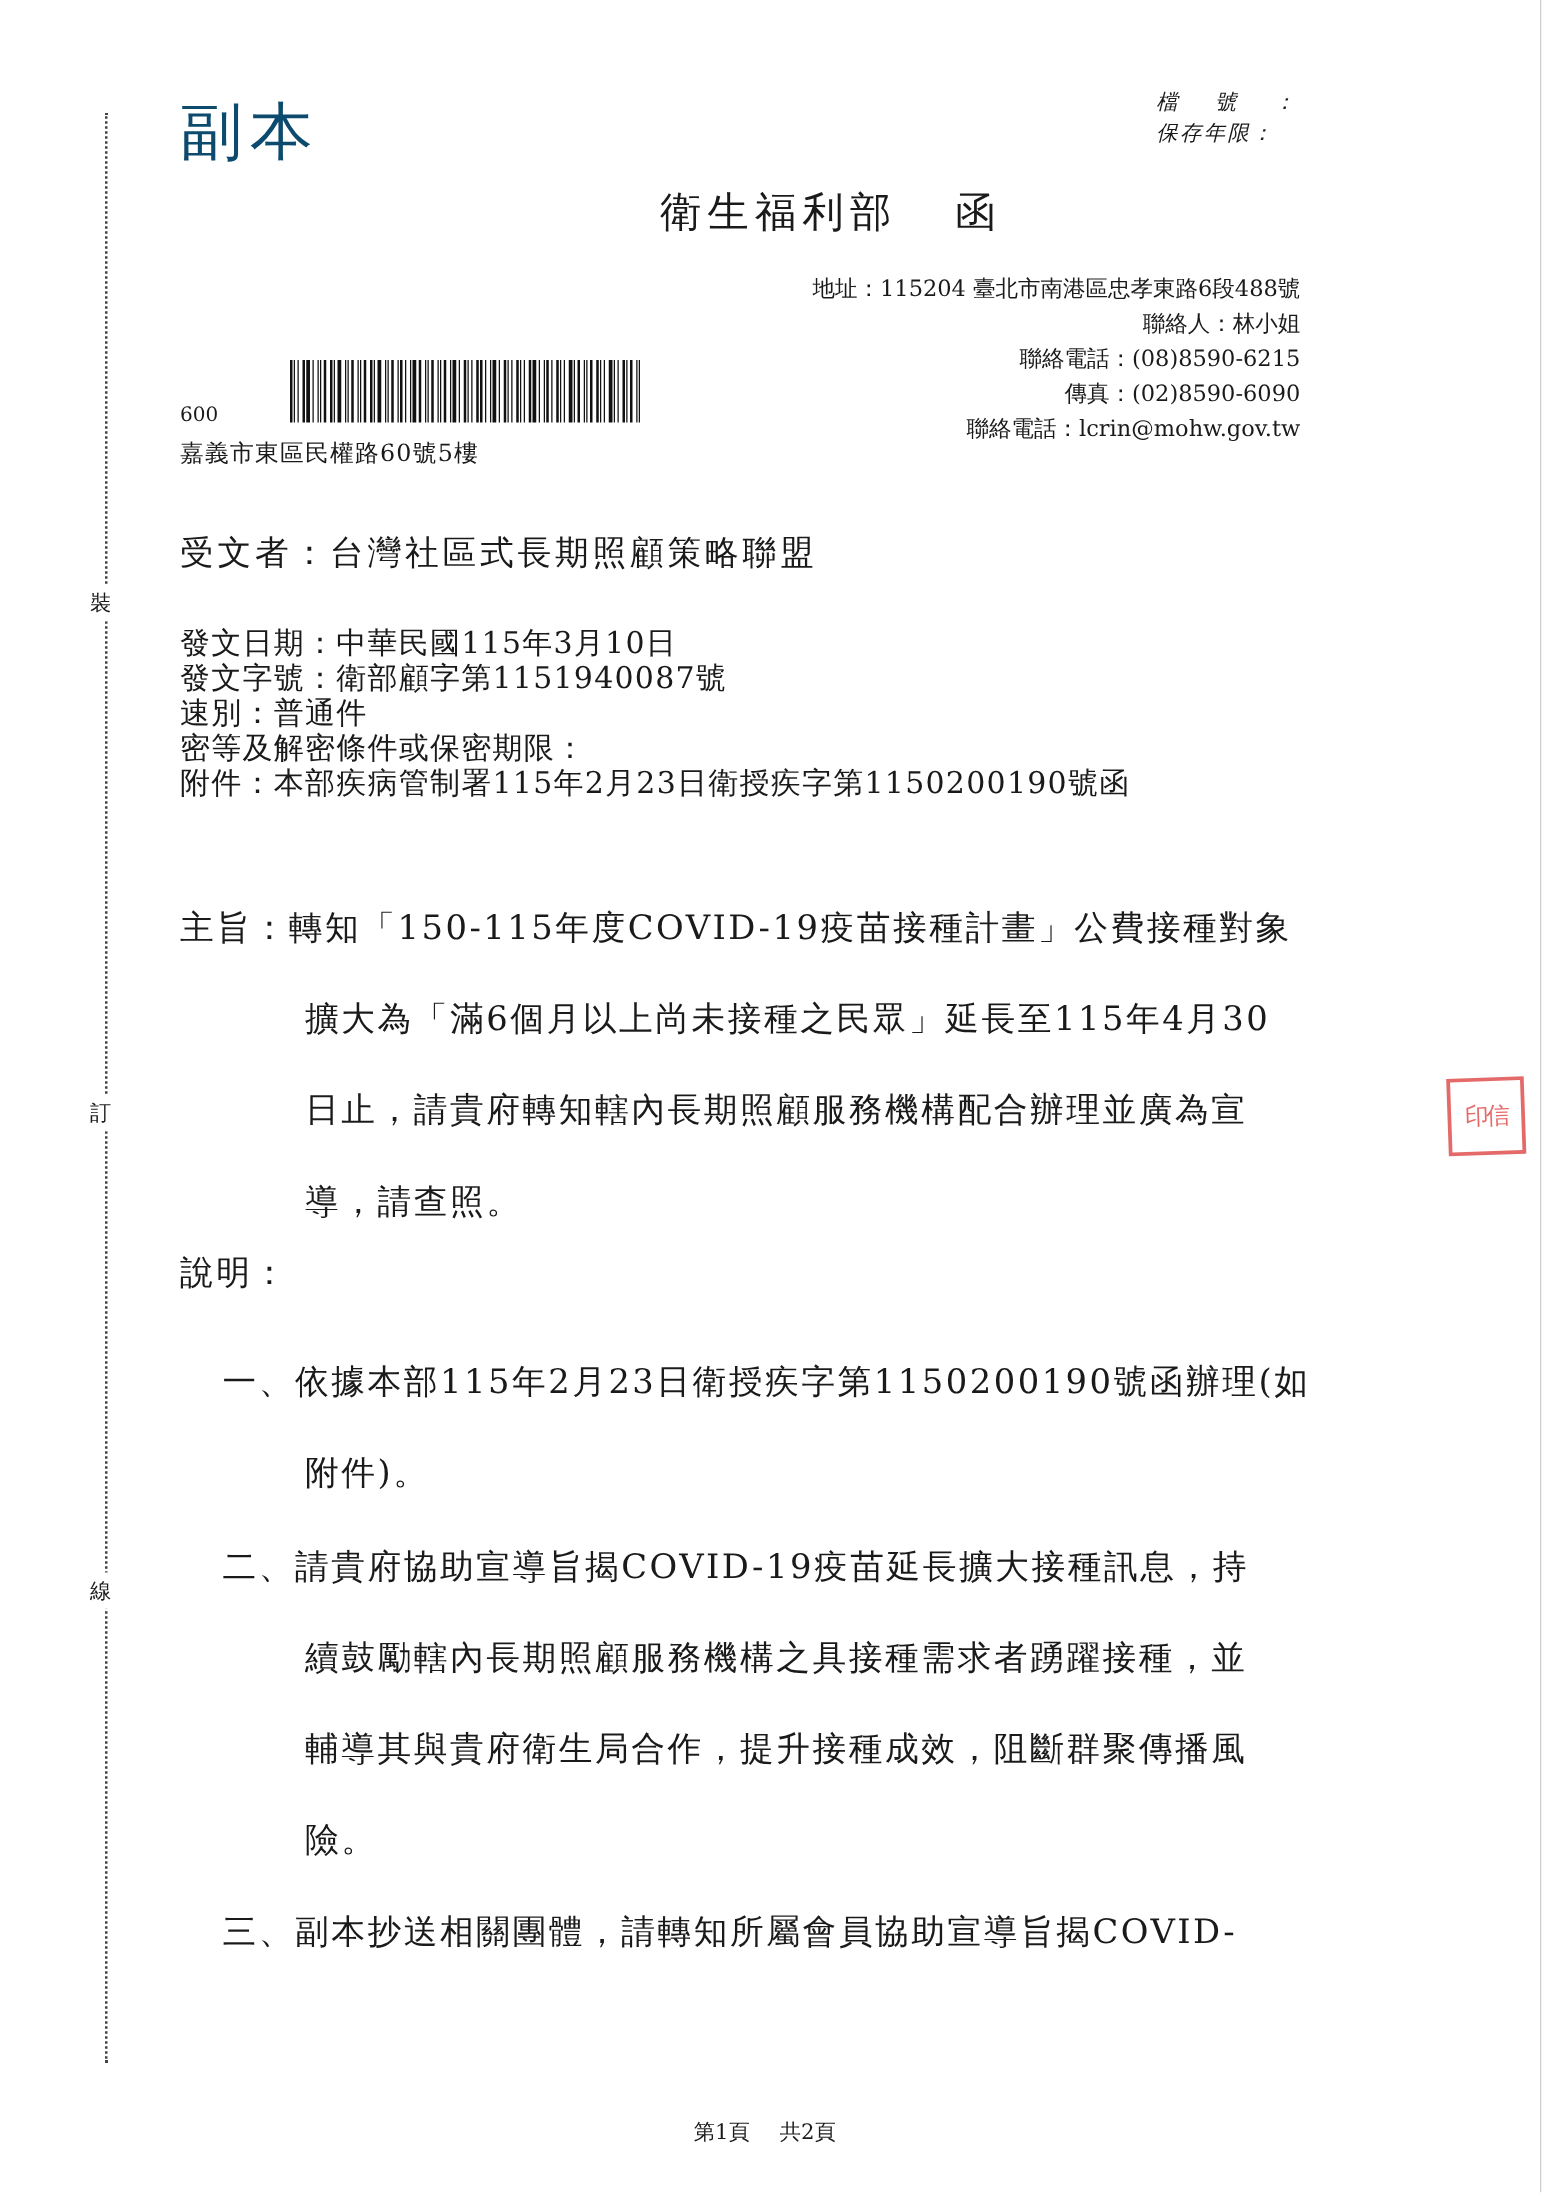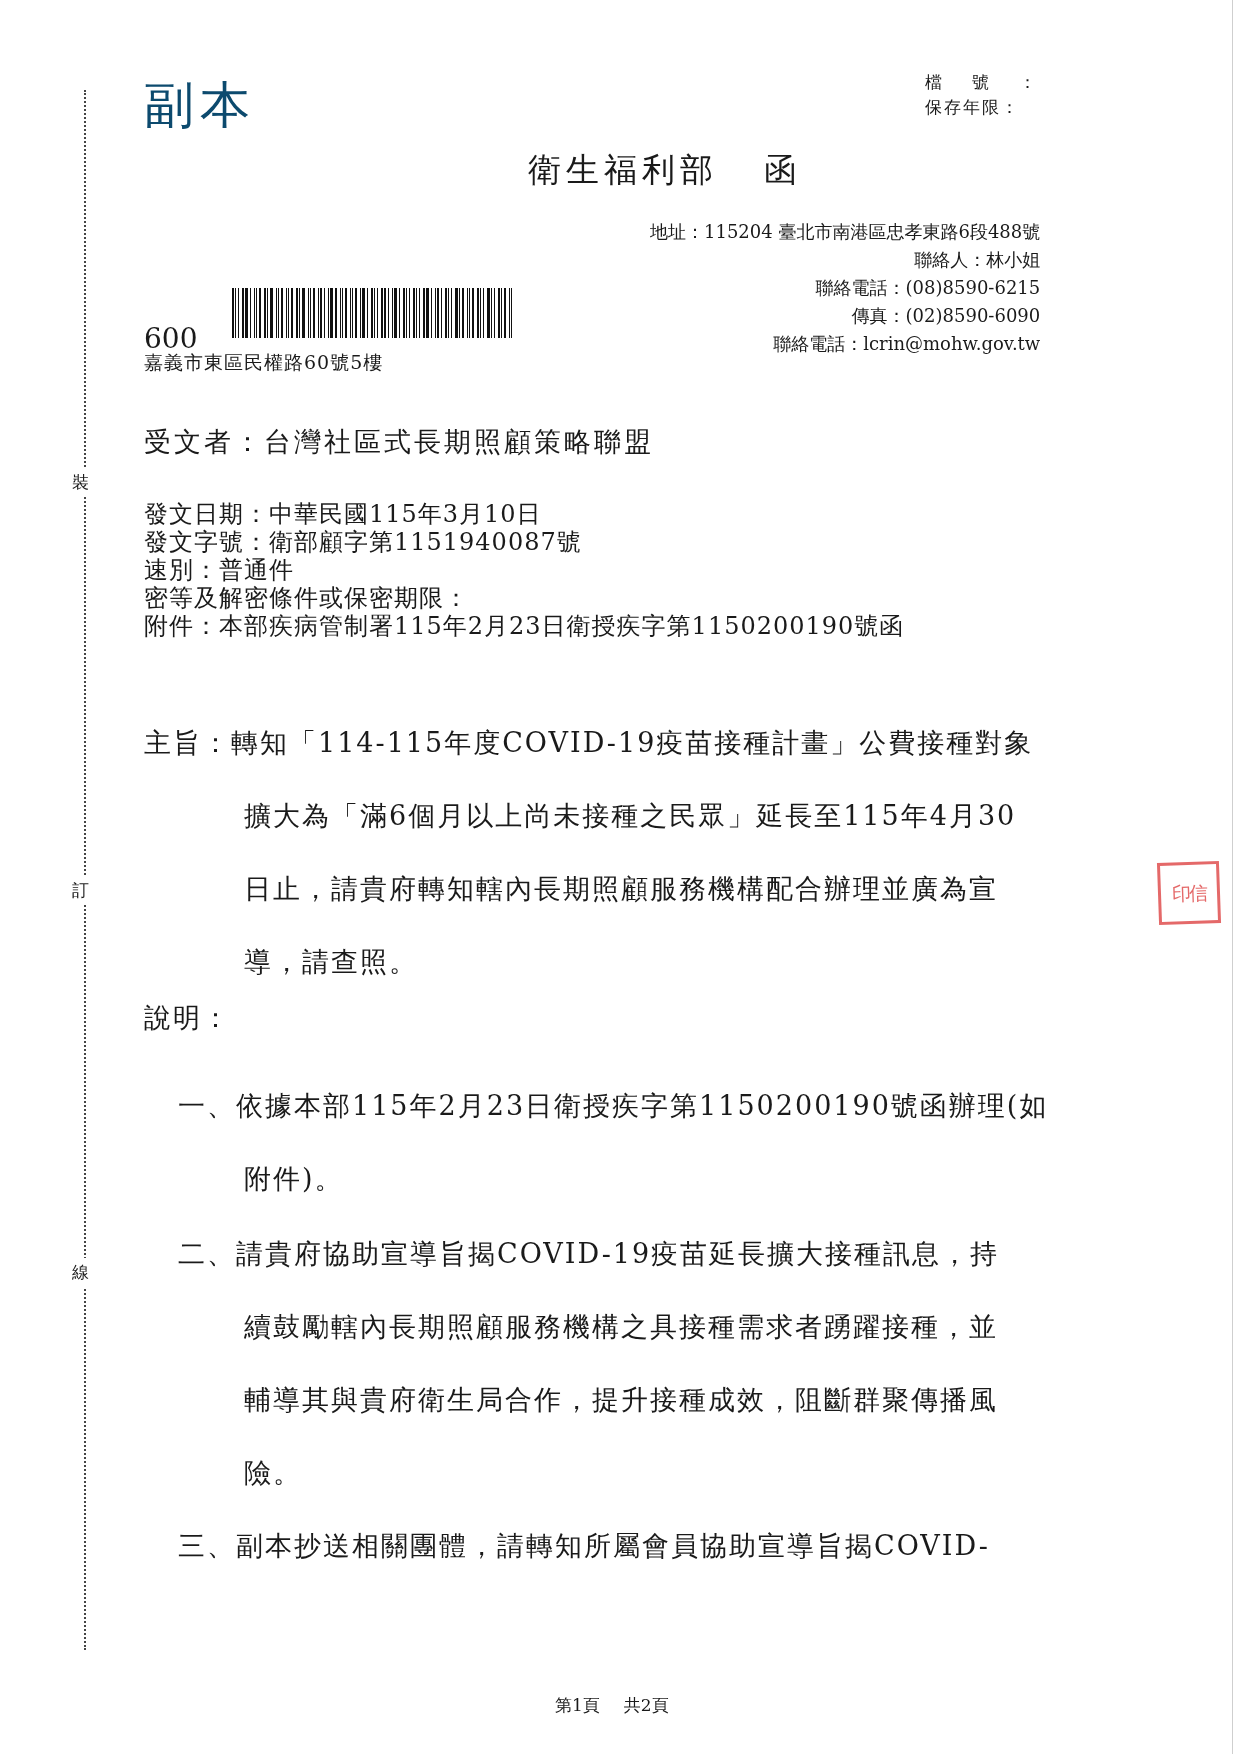--- a/index.html
+++ b/index.html
@@ -4,29 +4,29 @@
 <style>
   html, body { margin: 0; padding: 0; }
   body {
     width: 1241px; height: 1754px; position: relative; overflow: hidden;
     background: #ffffff; color: #1a1a1a;
     font-family: "DejaVu Serif", "Liberation Serif", serif;
   }
   .abs { position: absolute; white-space: nowrap; }
   .copy-stamp { left: 144px; top: 72px; font-size: 50px; letter-spacing: 6px; color: #0c4a6e; }
   .file-meta { left: 925px; top: 70px; font-size: 17px; line-height: 25px; letter-spacing: 2px; }
-  .file-meta .row { display: flex; }
+  .file-meta .row { display: flex; font-style: italic; }
   .file-meta .lbl-spaced { letter-spacing: 30px; }
   .title { left: 484px; top: 148px; font-size: 33px; letter-spacing: 5px; margin-left: 44px; }
   .title .kind { margin-left: 46px; }
   .contact { left: 650px; top: 218px; font-size: 18px; line-height: 28px; }
   .contact .row { display: block; text-align: right; }
   .barcode { left: 232px; top: 288px; width: 286px; height: 50px; display: flex; align-items: stretch; gap: 0; }
   .barcode span { display: block; background: #111; height: 100%; }
-  .postcode { left: 144px; top: 322px; font-size: 28px; }
+  .postcode { left: 144px; top: 322px; font-size: 16px; }
   .postaddr { left: 144px; top: 350px; font-size: 19px; letter-spacing: 1px; }
   .recipient { left: 144px; top: 424px; font-size: 27px; letter-spacing: 3px; }
   .meta { left: 144px; top: 500px; font-size: 24px; line-height: 28px; letter-spacing: 1px; }
   .meta .row { display: block; }
   .body-text { font-size: 27px; letter-spacing: 2px; }
   .subject { left: 144px; top: 706px; line-height: 73px; }
   .subject .line { display: block; }
   .subject .indent { padding-left: 100px; }
   .explain-label { left: 144px; top: 1000px; }
   .item { left: 178px; line-height: 73px; }
@@ -168,21 +168,21 @@
 
 <div class="abs meta">
   <span class="row">發文日期：中華民國115年3月10日</span>
   <span class="row">發文字號：衛部顧字第1151940087號</span>
   <span class="row">速別：普通件</span>
   <span class="row">密等及解密條件或保密期限：</span>
   <span class="row">附件：本部疾病管制署115年2月23日衛授疾字第1150200190號函</span>
 </div>
 
 <div class="abs subject body-text">
-  <span class="line">主旨：轉知「114-115年度COVID-19疫苗接種計畫」公費接種對象</span>
+  <span class="line">主旨：轉知「150-115年度COVID-19疫苗接種計畫」公費接種對象</span>
   <span class="line indent">擴大為「滿6個月以上尚未接種之民眾」延長至115年4月30</span>
   <span class="line indent">日止，請貴府轉知轄內長期照顧服務機構配合辦理並廣為宣</span>
   <span class="line indent">導，請查照。</span>
 </div>
 
 <div class="abs seal">印信</div>
 
 <div class="abs explain-label body-text">說明：</div>
 
 <div class="abs item item-1 body-text">

